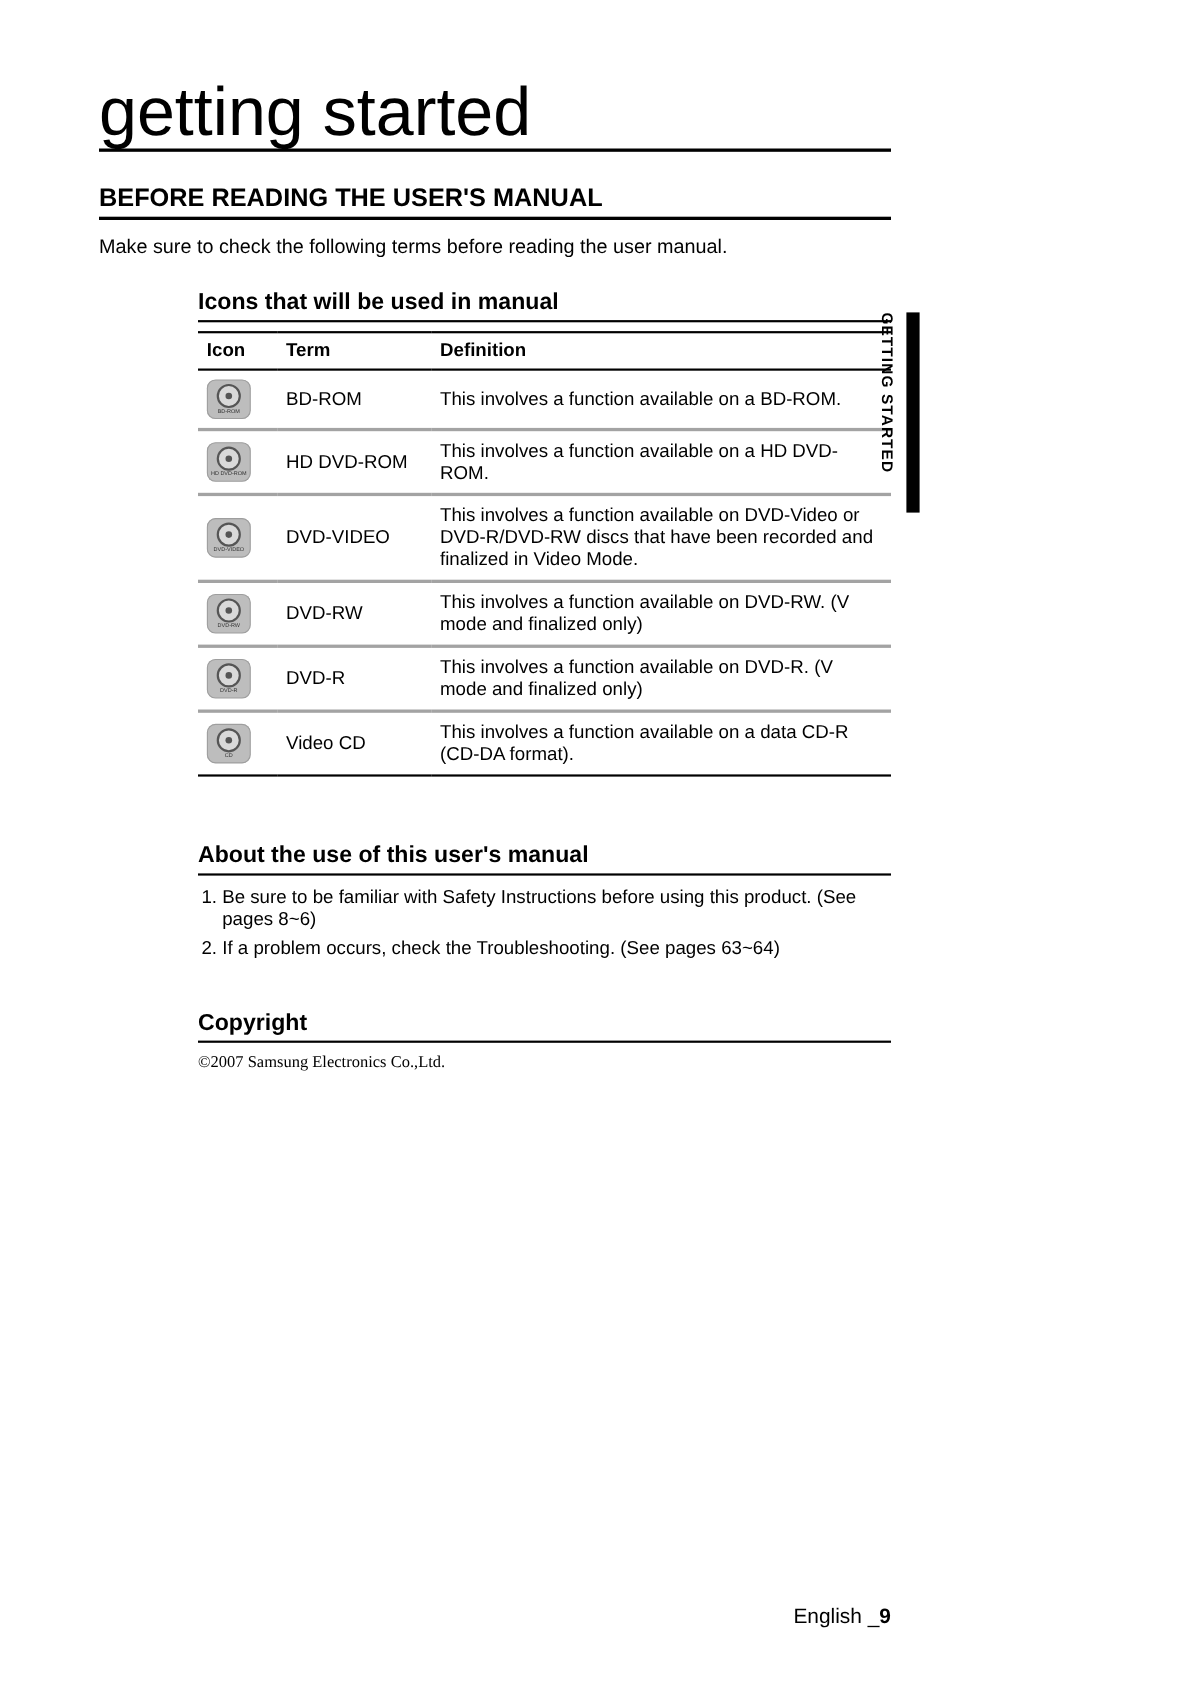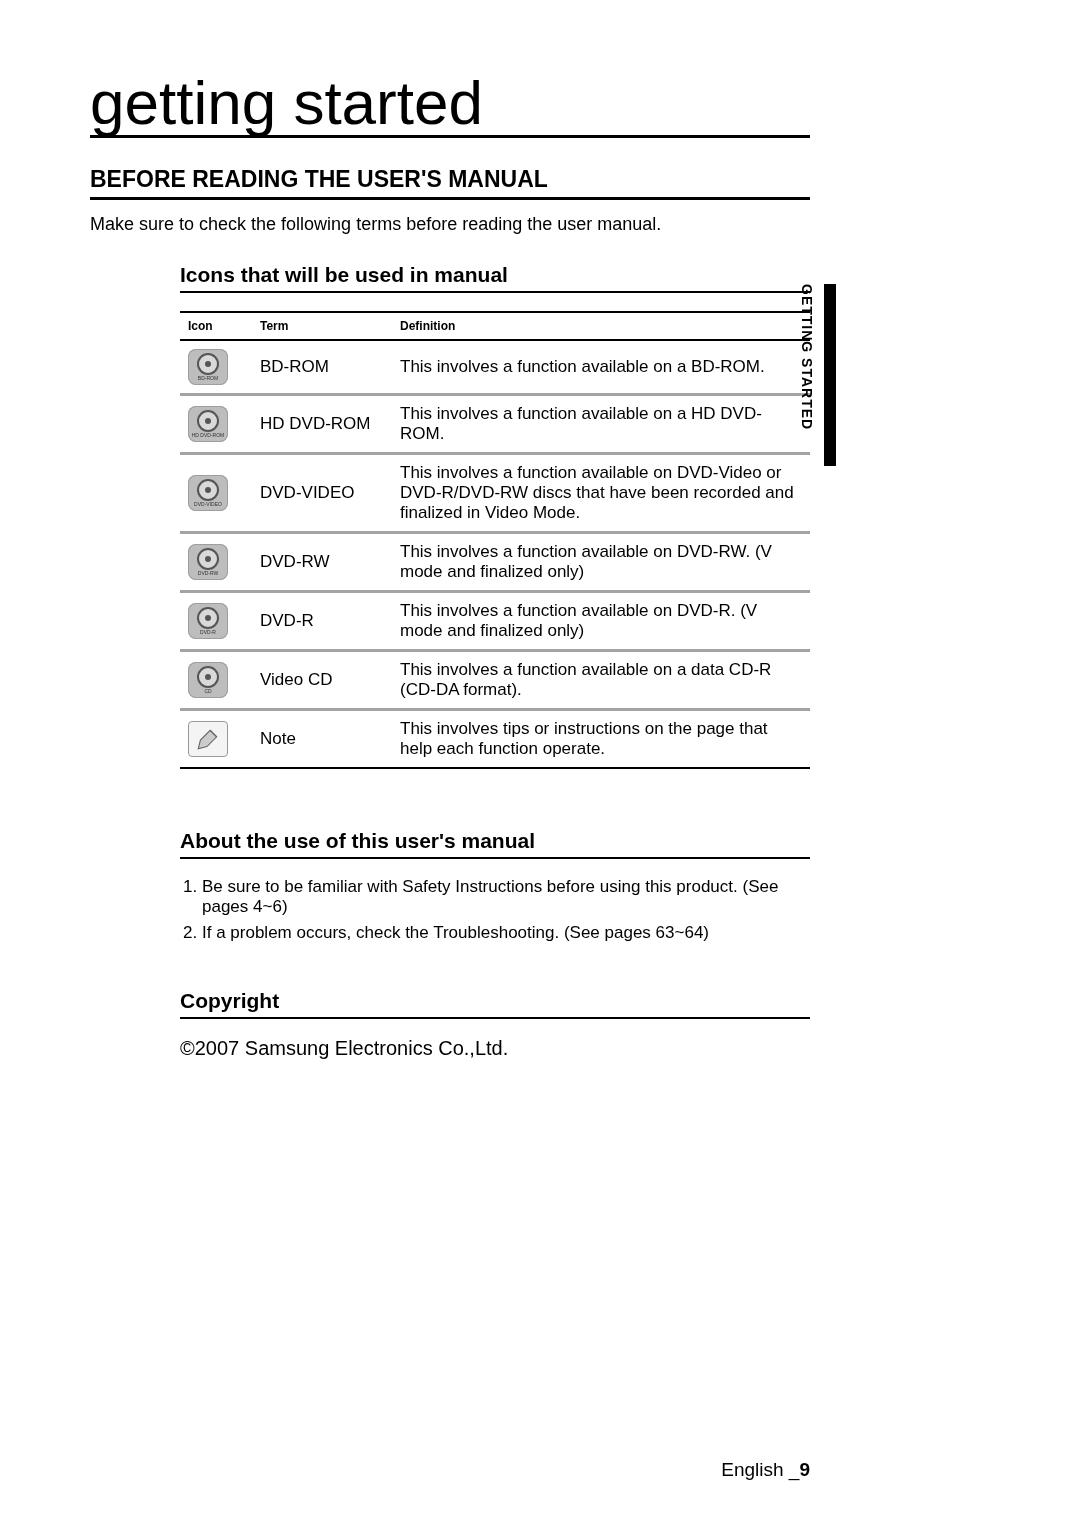--- a/index.html
+++ b/index.html
@@ -1,37 +1,37 @@
 <!DOCTYPE html>
 <html><head>
 <meta charset="utf-8">
 <style>
   * { box-sizing: border-box; margin: 0; padding: 0; }
   html, body { width: 1080px; height: 1531px; background: #fff; font-family: Arial, Helvetica, sans-serif; color: #000; }
   .page { position: relative; width: 900px; height: 1531px; padding: 70px 90px 0 90px; }
   .h1 { font-size: 62px; font-weight: 400; letter-spacing: 0px; border-bottom: 3px solid #000; margin-bottom: 28px; line-height: 1.05;}
   .h2 { font-size: 23px; font-weight: bold; border-bottom: 3px solid #000; padding-bottom: 4px; margin-bottom: 14px; }
   .intro { font-size: 18px; margin-bottom: 28px; }
-  .h3 { font-size: 21px; font-weight: bold; border-bottom: 2px solid #000; padding-bottom: 4px; margin: 0 0 18px 0; }
+  .h3 { font-size: 21px; font-weight: bold; border-bottom: 2px solid #000; padding-bottom: 4px; margin: 0 0 0 0; }
   .h3-wrap { margin-left: 90px; margin-top: 10px; }
   table.icons { width: 100%; border-collapse: collapse; margin-top: 8px; }
-  table.icons th { text-align: left; font-weight: bold; font-size: 12px; border-top: 2px solid #000; border-bottom: 2px solid #000; padding: 6px 8px; }
+  table.icons th { text-align: left; font-weight: bold; font-size: 17px; border-top: 2px solid #000; border-bottom: 2px solid #000; padding: 6px 8px; }
   table.icons td { font-size: 17px; border-bottom: 3px solid #a3a3a3; padding: 8px 8px; vertical-align: middle; }
   table.icons tr:last-child td { border-bottom: 2px solid #000; }
   .col-icon { width: 72px; }
   .col-term { width: 140px; }
   .disc-ico { display: inline-block; }
   .disc-shell { width: 40px; height: 36px; background: #bdbdbd; border-radius: 8px; display: flex; flex-direction: column; align-items: center; justify-content: center; box-shadow: inset 0 0 0 1px #9e9e9e; }
   .disc-face { width: 22px; height: 22px; border: 2px solid #555; border-radius: 50%; display:flex; align-items:center; justify-content:center; background:#d9d9d9; }
   .disc-hole { width:6px; height:6px; border-radius:50%; background:#555; }
   .disc-lbl { font-size: 5px; color:#333; line-height:1; margin-top:1px; }
   .note-ico { width:40px; height:36px; border:1px solid #999; border-radius:4px; display:flex; align-items:center; justify-content:center; background:#f4f4f4; }
   ol.notes { list-style: decimal; margin-left: 22px; font-size: 17px; }
   ol.notes li { margin-bottom: 6px; }
-  .para { font-size: 20px; margin-bottom: 8px; }
+  .para { font-size: 15px; margin-bottom: 8px; font-family: Liberation Serif, serif; }
   .side-tab { position: absolute; right: 64px; top: 284px; width: 12px; height: 182px; background: #000; }
   .side-label { position: absolute; right: 85px; top: 284px; font-size: 14px; font-weight: bold; letter-spacing: 1px; writing-mode: vertical-rl; }
   .footer { position: absolute; right: 90px; bottom: 50px; font-size: 19px; }
   .footer .pagenum { font-weight: bold; }
 </style>
 </head>
 <body>
 
 <div class="page">
 
@@ -106,40 +106,28 @@
         <tr>
           <td><span class="disc-ico"><span class="disc-shell">
                   <span class="disc-face">
                     <span class="disc-hole"></span>
                   </span>
                   <span class="disc-lbl">CD</span>
                 </span></span></td>
           <td>Video CD</td>
           <td>This involves a function available on a data CD-R (CD-DA format).</td>
         </tr>
-        <tr>
-          <td>
-              <span class="note-ico">
-            <svg width="26" height="26" viewBox="0 0 24 24">
-                  <path d="M3 21 L5 13 L14 4 L20 10 L11 19 Z" fill="#ccc" stroke="#666" stroke-width="1"></path>
-                  <path d="M14 4 L20 10" stroke="#666" stroke-width="1"></path>
-                </svg>
-          </span>
-            </td>
-          <td>Note</td>
-          <td>This involves tips or instructions on the page that help each function operate.</td>
-        </tr>
       </tbody>
     </table>
 
     <div style="height:60px"></div>
 
     <h3 class="h3">About the use of this user's manual</h3>
     <ol class="notes" style="margin-top:10px">
-      <li>Be sure to be familiar with Safety Instructions before using this product. (See pages 4~6)</li>
+      <li>Be sure to be familiar with Safety Instructions before using this product. (See pages 8~6)</li>
       <li>If a problem occurs, check the Troubleshooting. (See pages 63~64)</li>
     </ol>
 
     <div style="height:40px"></div>
 
     <h3 class="h3">Copyright</h3>
     <p class="para" style="margin-top:10px">©2007 Samsung Electronics Co.,Ltd.</p>
   </div>
 
   <div class="side-tab"></div>

